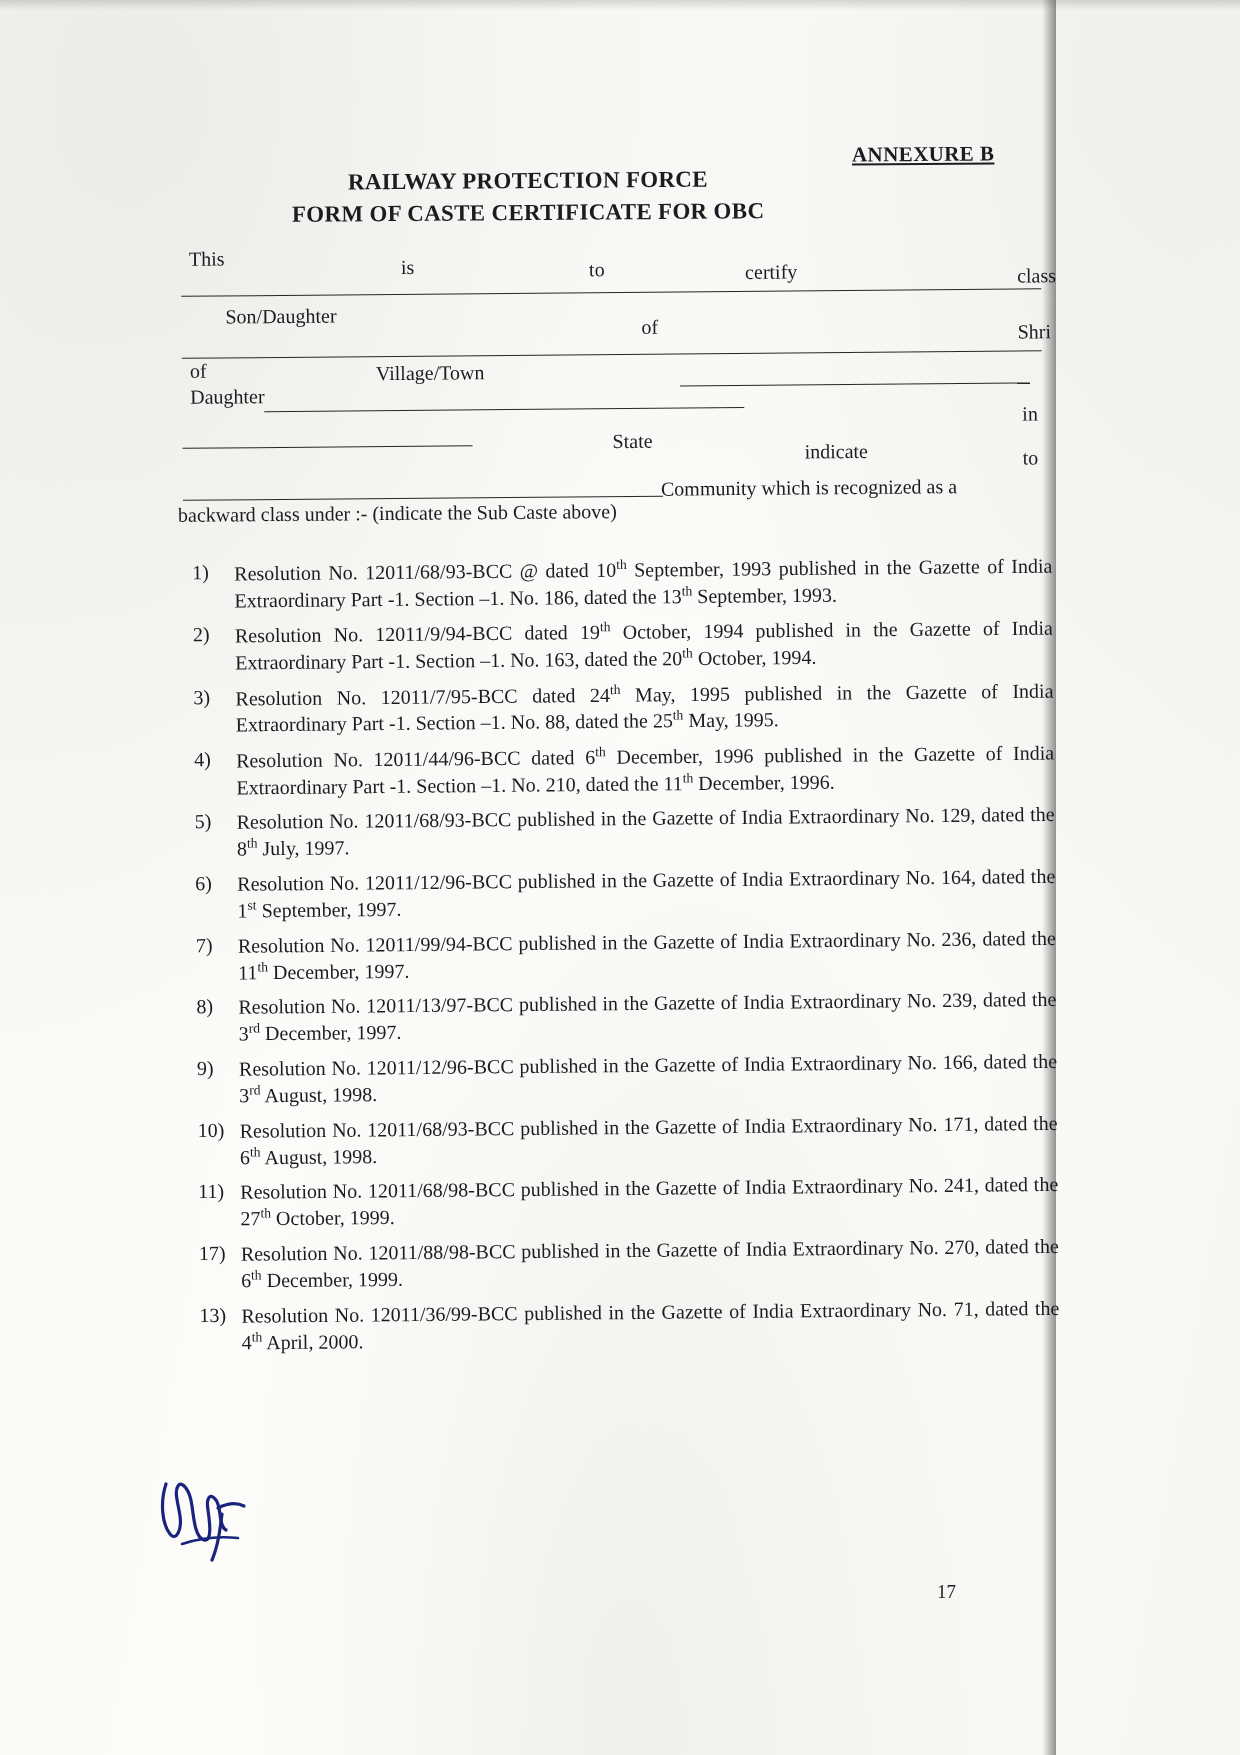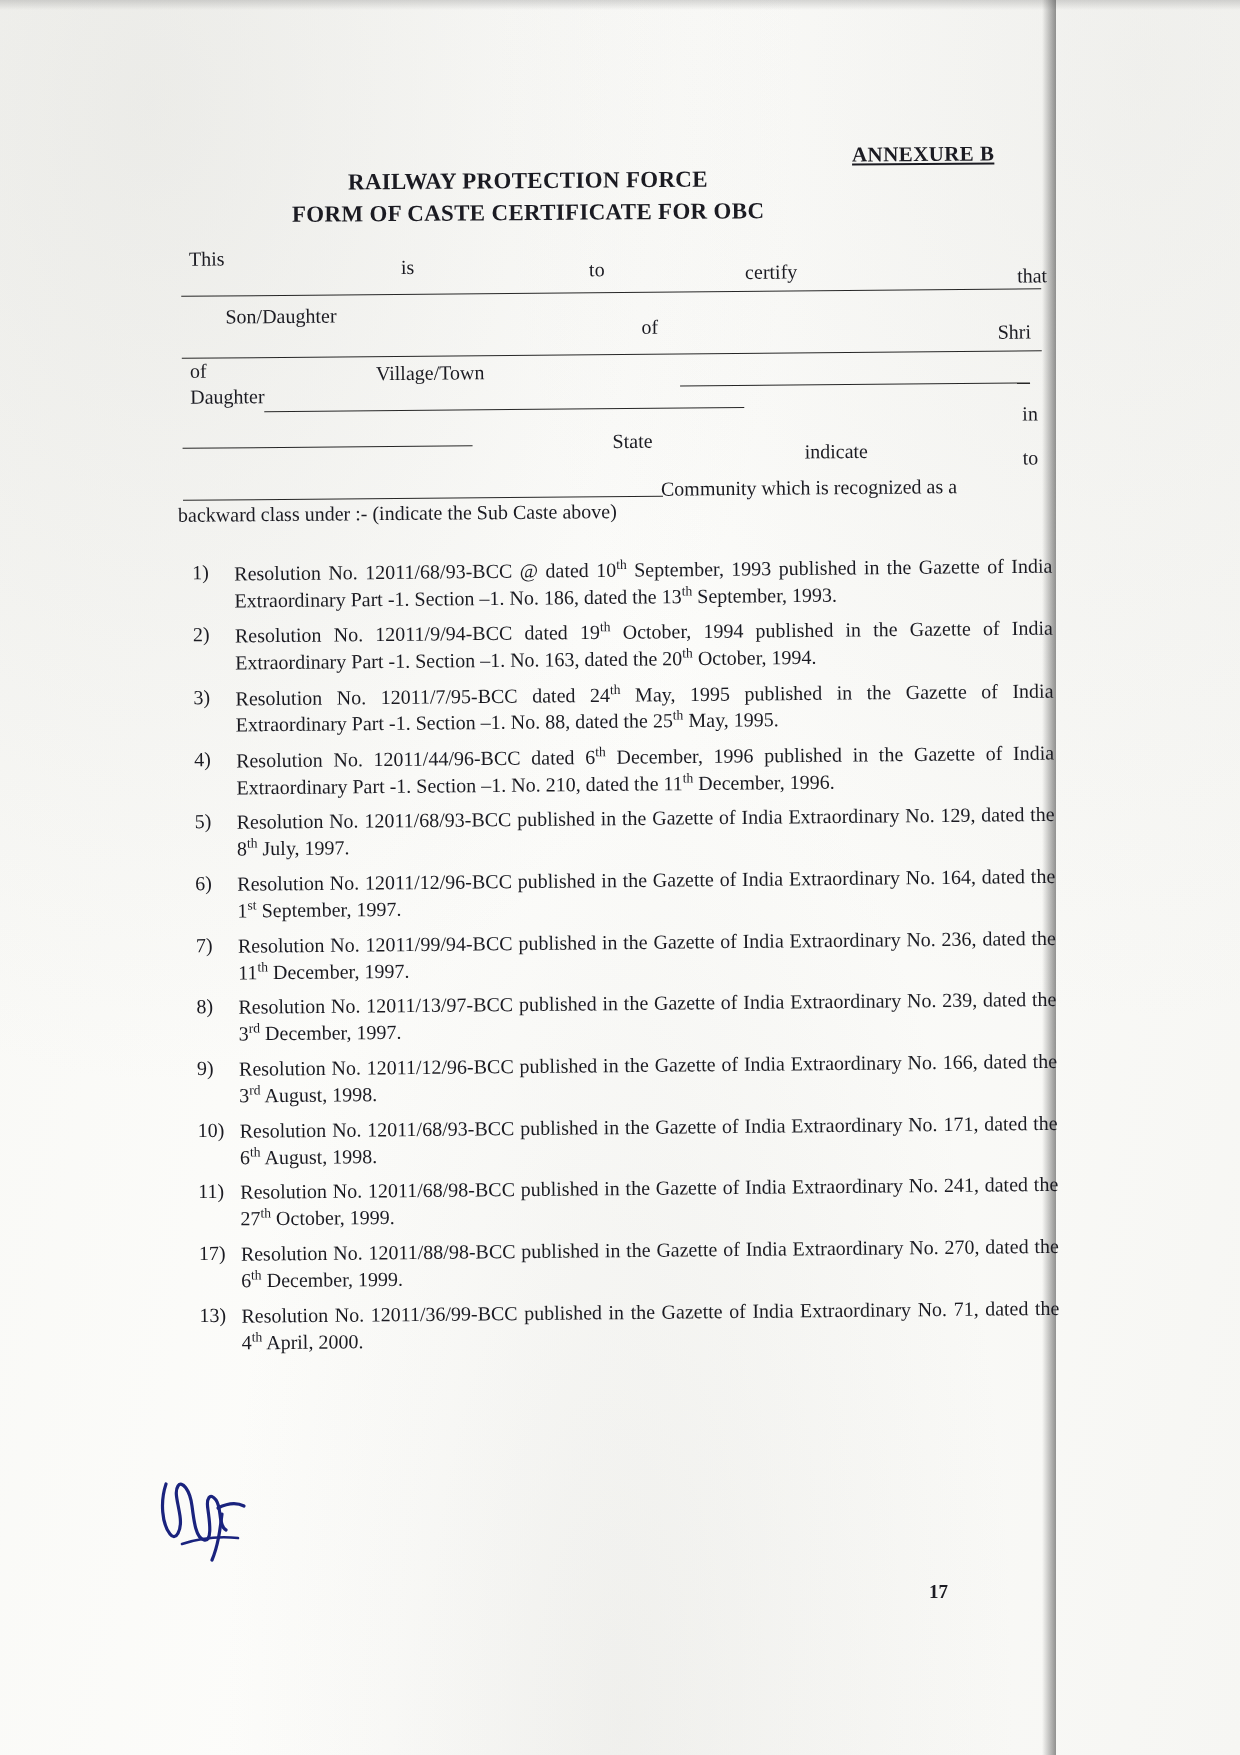--- a/index.html
+++ b/index.html
@@ -142,23 +142,23 @@
 
   .signature {
     position: absolute;
     left: 152px;
     top: 1468px;
     width: 120px;
     height: 110px;
   }
   .page-number {
     position: absolute;
-    right: 108px;
+    right: 100px;
     top: 1581px;
-    font-weight: bold;
+    font-weight: normal;
     font-size: 19px;
   }
 </style>
 </head>
 <body>
 
 <div class="page">
   <div class="sheet">
 
     <div class="scan-edge-top"></div>
@@ -171,28 +171,28 @@
       <div class="title-line2">FORM OF CASTE CERTIFICATE FOR OBC</div>
     </div>
 
     <div class="form-area">
 
       <div class="row">
         <span class="lbl" style="left:0px; top:0;">This</span>
         <span class="lbl" style="left:212px; top:10px;">is</span>
         <span class="lbl" style="left:400px; top:14px;">to</span>
         <span class="lbl" style="left:556px; top:18px;">certify</span>
-        <span class="lbl" style="left:828px; top:24px;">that</span>
+        <span class="lbl" style="left:828px; top:24px;">class</span>
         <div class="rule" style="left:-8px; top:48px; width:860px;"></div>
       </div>
 
       <div class="row" style="height:54px;">
         <span class="lbl" style="left:0px; top:14px;margin-left:36px;">Son/Daughter</span>
         <span class="lbl" style="left:452px; top:28px;">of</span>
-        <span class="lbl" style="left:808px; top:36px;">Shri</span>
+        <span class="lbl" style="left:828px; top:36px;">Shri</span>
         <div class="rule" style="left:-8px; top:66px; width:860px;"></div>
       </div>
 
       <div class="row" style="height:38px;">
         <span class="lbl" style="left:0px; top:14px;">of</span>
         <span class="lbl" style="left:186px; top:18px;">Village/Town</span>
         <div class="rule" style="left:490px; top:44px; width:350px;"></div>
       </div>
 
       <div class="row" style="height:52px;">

